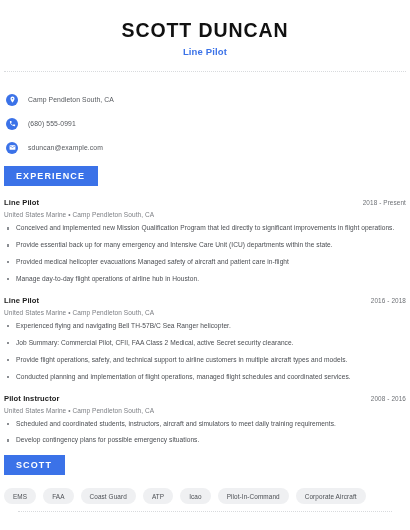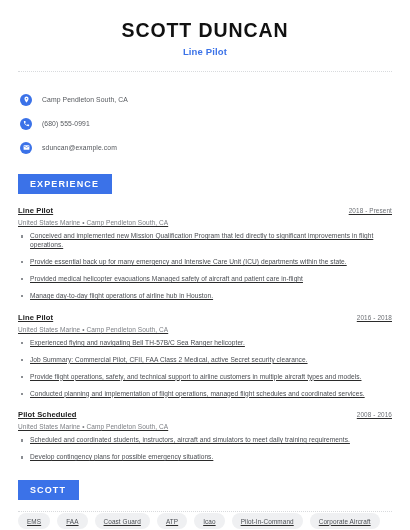--- a/index.html
+++ b/index.html
@@ -11,21 +11,21 @@
     width: 410px;
     height: 530px;
     font-family: "Liberation Sans", sans-serif;
     color: #2b2b2b;
     overflow: hidden;
   }
   .page {
     width: 410px;
     height: 530px;
     box-sizing: border-box;
-    padding: 0 18px;
+    padding: 0 4px;
     position: relative;
   }
 
   
   .header {
     padding-top: 19px;
     text-align: center;
   }
   .name {
     font-size: 19.5px;
@@ -79,21 +79,21 @@
   }
   .contact-icon svg { display: block; }
   .contact-text {
     margin-left: 10px;
     font-size: 6.8px;
     color: #55585d;
     letter-spacing: 0.1px;
   }
 
   
-  .section { margin-top: 17px; text-decoration: underline; }
+  .section { margin-top: 9px; }
   .section-badge {
     display: inline-block;
     background: #3b72e8;
     color: #ffffff;
     font-size: 9px;
     font-weight: bold;
     letter-spacing: 1.1px;
     padding: 5px 13px 5px 12px;
   }
 
@@ -233,21 +233,21 @@
       <ul class="bullets">
         <li class="bullet">Experienced flying and navigating Bell TH-57B/C Sea Ranger helicopter.</li>
         <li class="bullet">Job Summary: Commercial Pilot, CFII, FAA Class 2 Medical, active Secret security clearance.</li>
         <li class="bullet">Provide flight operations, safety, and technical support to airline customers in multiple aircraft types and models.</li>
         <li class="bullet">Conducted planning and implementation of flight operations, managed flight schedules and coordinated services.</li>
       </ul>
     </div>
 
     <div class="entry">
       <div class="entry-head">
-        <span class="entry-role">Pilot Scheduled</span>
+        <span class="entry-role">Pilot Instructor</span>
         <span class="entry-dates">2008 - 2016</span>
       </div>
       <div class="entry-sub">United States Marine  •  Camp Pendleton South, CA</div>
       <ul class="bullets">
         <li class="bullet">Scheduled and coordinated students, instructors, aircraft and simulators to meet daily training requirements.</li>
         <li class="bullet">Develop contingency plans for possible emergency situations.</li>
       </ul>
     </div>
   </div>
 

